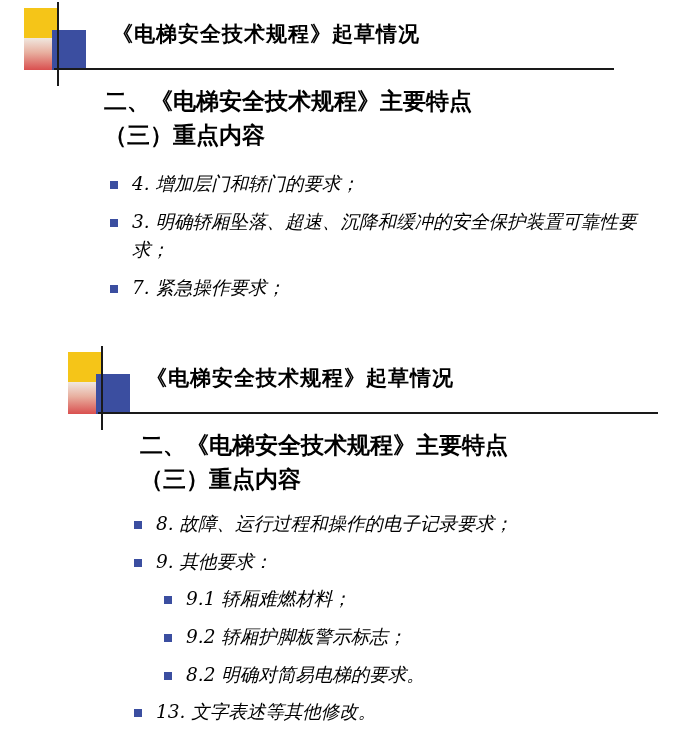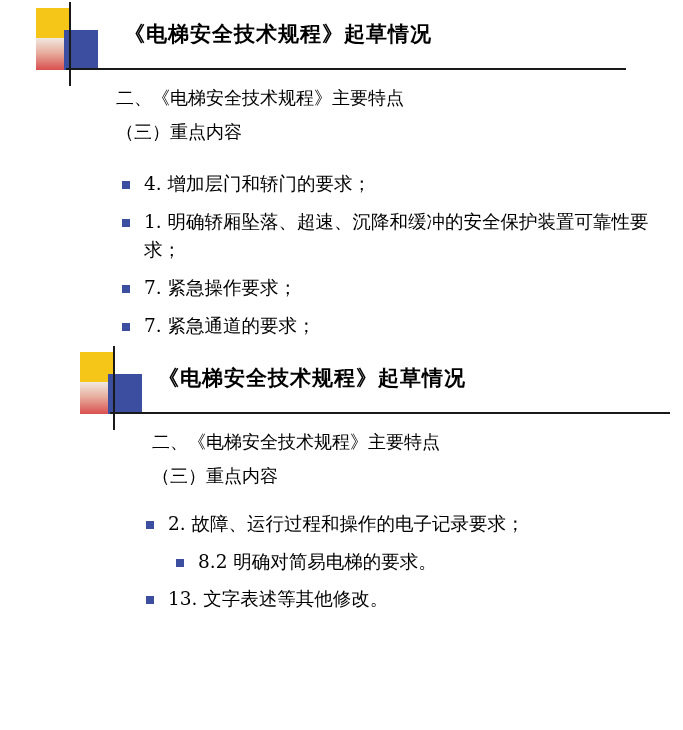--- a/index.html
+++ b/index.html
@@ -15,21 +15,20 @@
     overflow: hidden;
   }
   .page {
     position: relative;
     width: 683px;
     height: 730px;
   }
   .slide {
     position: relative;
     width: 612px;
-    margin-left: 12px;
   }
   .slide-1 { height: 352px; }
   .slide-2 { height: 378px; }
 
   
   .logo {
     position: absolute;
     width: 80px;
     height: 80px;
   }
@@ -77,22 +76,23 @@
   .slide-title {
     position: absolute;
     font-size: 21px;
     font-weight: bold;
     letter-spacing: 1px;
     white-space: nowrap;
   }
 
   .subtitle {
     position: absolute;
-    font-size: 18px;
+    font-size: 23px;
     white-space: nowrap;
+    font-weight: bold;
   }
 
   .bullets {
     position: absolute;
     list-style: none;
     margin: 0;
     padding: 0;
   }
   .bullets li {
     position: relative;
@@ -111,20 +111,21 @@
   }
   .bullets li.sub {
     padding-left: 56px;
     font-size: 18.5px;
   }
   .bullets li.sub .marker {
     left: 34px;
   }
   .bullets li .txt {
     display: block;
+    font-style: italic;
   }
 </style>
 </head>
 <body>
 
 <div class="page">
 
   <div class="slide slide-1">
 
     <div class="logo" style="left:24px; top:8px;">
@@ -141,29 +142,25 @@
 
     <div class="subtitle" style="left:104px; top:120px;">（三）重点内容</div>
 
     <ul class="bullets" style="left:106px; top:170px; width:548px;">
       <li>
         <span class="marker"></span>
         <span class="txt">4. 增加层门和轿门的要求；</span>
       </li>
       <li>
         <span class="marker"></span>
-        <span class="txt">1. 明确轿厢坠落、超速、沉降和缓冲的安全保护装置可靠性要求；</span>
+        <span class="txt">3. 明确轿厢坠落、超速、沉降和缓冲的安全保护装置可靠性要求；</span>
       </li>
       <li>
         <span class="marker"></span>
         <span class="txt">7. 紧急操作要求；</span>
-      </li>
-      <li>
-        <span class="marker"></span>
-        <span class="txt">7. 紧急通道的要求；</span>
       </li>
     </ul>
   </div>
 
   <div class="slide slide-2">
 
     <div class="logo" style="left:68px; top:0px;">
       <div class="sq-yellow"></div>
       <div class="sq-red"></div>
       <div class="sq-blue"></div>
@@ -173,24 +170,33 @@
 
     <div class="slide-title" style="left:146px; top:12px;">《电梯安全技术规程》起草情况</div>
 
     <div class="subtitle" style="left:140px; top:78px;">二、《电梯安全技术规程》主要特点</div>
 
     <div class="subtitle" style="left:140px; top:112px;">（三）重点内容</div>
 
     <ul class="bullets" style="left:130px; top:158px; width:520px;">
       <li>
         <span class="marker"></span>
-        <span class="txt">2. 故障、运行过程和操作的电子记录要求；</span>
+        <span class="txt">8. 故障、运行过程和操作的电子记录要求；</span>
+      </li>
+      <li>
+        <span class="marker"></span>
+        <span class="txt">9. 其他要求：</span>
       </li>
       <li class="sub">
         <span class="marker"></span>
+        <span class="txt">9.1 轿厢难燃材料；</span>
+      </li>
+      <li class="sub">
+        <span class="marker"></span>
+        <span class="txt">9.2 轿厢护脚板警示标志；</span>
       </li>
       <li class="sub">
         <span class="marker"></span>
         <span class="txt">8.2 明确对简易电梯的要求。</span>
       </li>
       <li>
         <span class="marker"></span>
         <span class="txt">13. 文字表述等其他修改。</span>
       </li>
     </ul>

